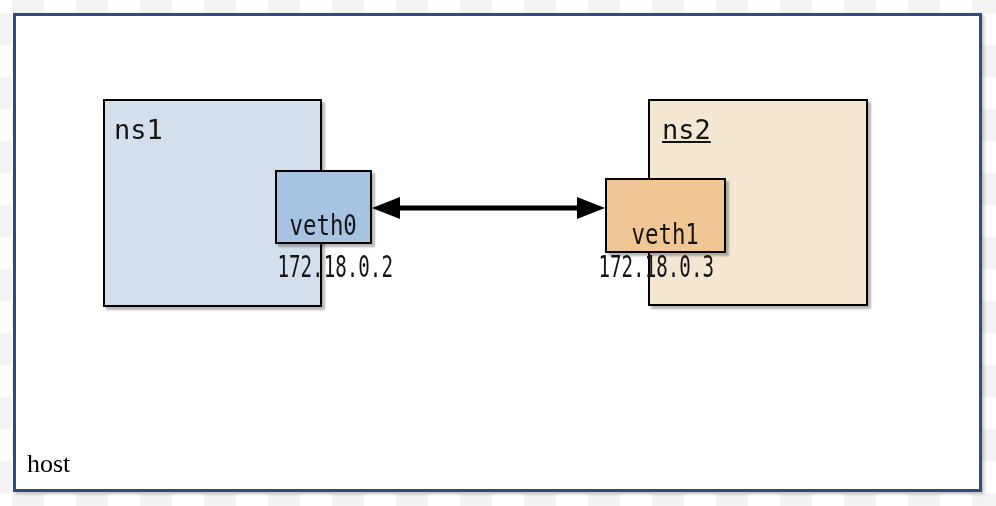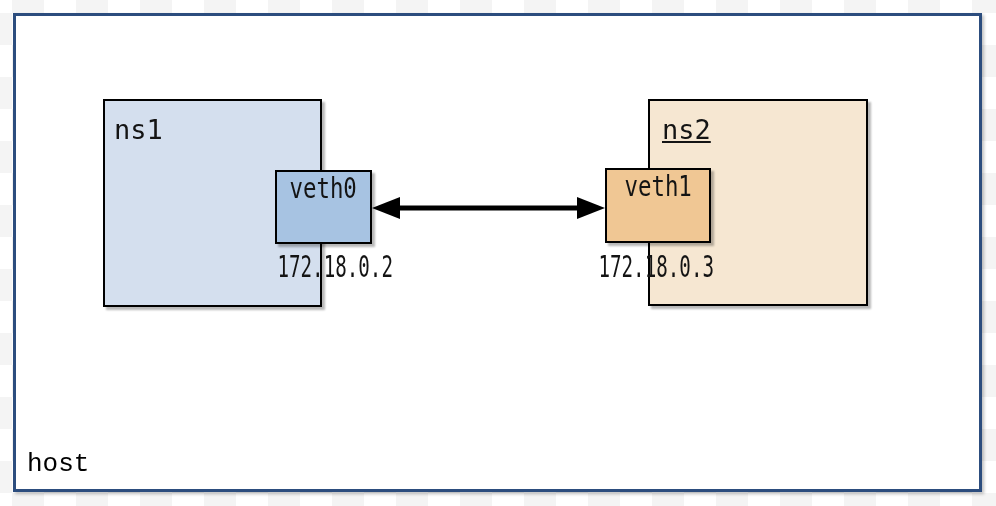--- a/index.html
+++ b/index.html
@@ -25,21 +25,21 @@
     width: 969px; height: 479px;
     box-sizing: border-box;
     background: #ffffff;
     border: 3px solid var(--host-border, #2c4d7e);
     box-shadow: 2px 2px 3px rgba(0,0,0,0.25);
   }
 
   .host-label {
     position: absolute;
     left: 27px; top: 450px;
-    font-family: Liberation Mono, monospace;
+    font-family: Liberation Serif, serif;
     font-size: 26px;
     line-height: 28px;
     color: #000000;
     white-space: nowrap;
   }
 
   .ns-rect {
     position: absolute;
     box-sizing: border-box;
     border: 2px solid #000000;
@@ -56,26 +56,26 @@
   .ns-name { font-size: 27px; line-height: 28px; }
   .ns1-name { left: 114px; top: 116px; }
   .ns2-name { left: 662px; top: 116px; text-decoration: underline; }
 
   .veth-box {
     position: absolute;
     box-sizing: border-box;
     border: 2px solid #000000;
     box-shadow: 3px 3px 2px rgba(0,0,0,0.28);
     display: flex;
-    align-items: flex-start;
+    align-items: flex-end;
     justify-content: center;
     z-index: 3;
   }
   .veth0-box { left: 275px; top: 170px; width: 97px; height: 74px; background: var(--veth0-fill, #a7c3e2); }
-  .veth1-box { left: 605px; top: 168px; width: 106px; height: 75px; background: var(--veth1-fill, #f0c794); }
+  .veth1-box { left: 605px; top: 178px; width: 121px; height: 75px; background: var(--veth1-fill, #f0c794); }
   .veth-box .veth-name {
     font-size: 28px;
     color: #141414;
     transform: scaleX(0.8);
     transform-origin: center;
     white-space: nowrap;
   }
 
   .ip-label {
     font-size: 30px;

